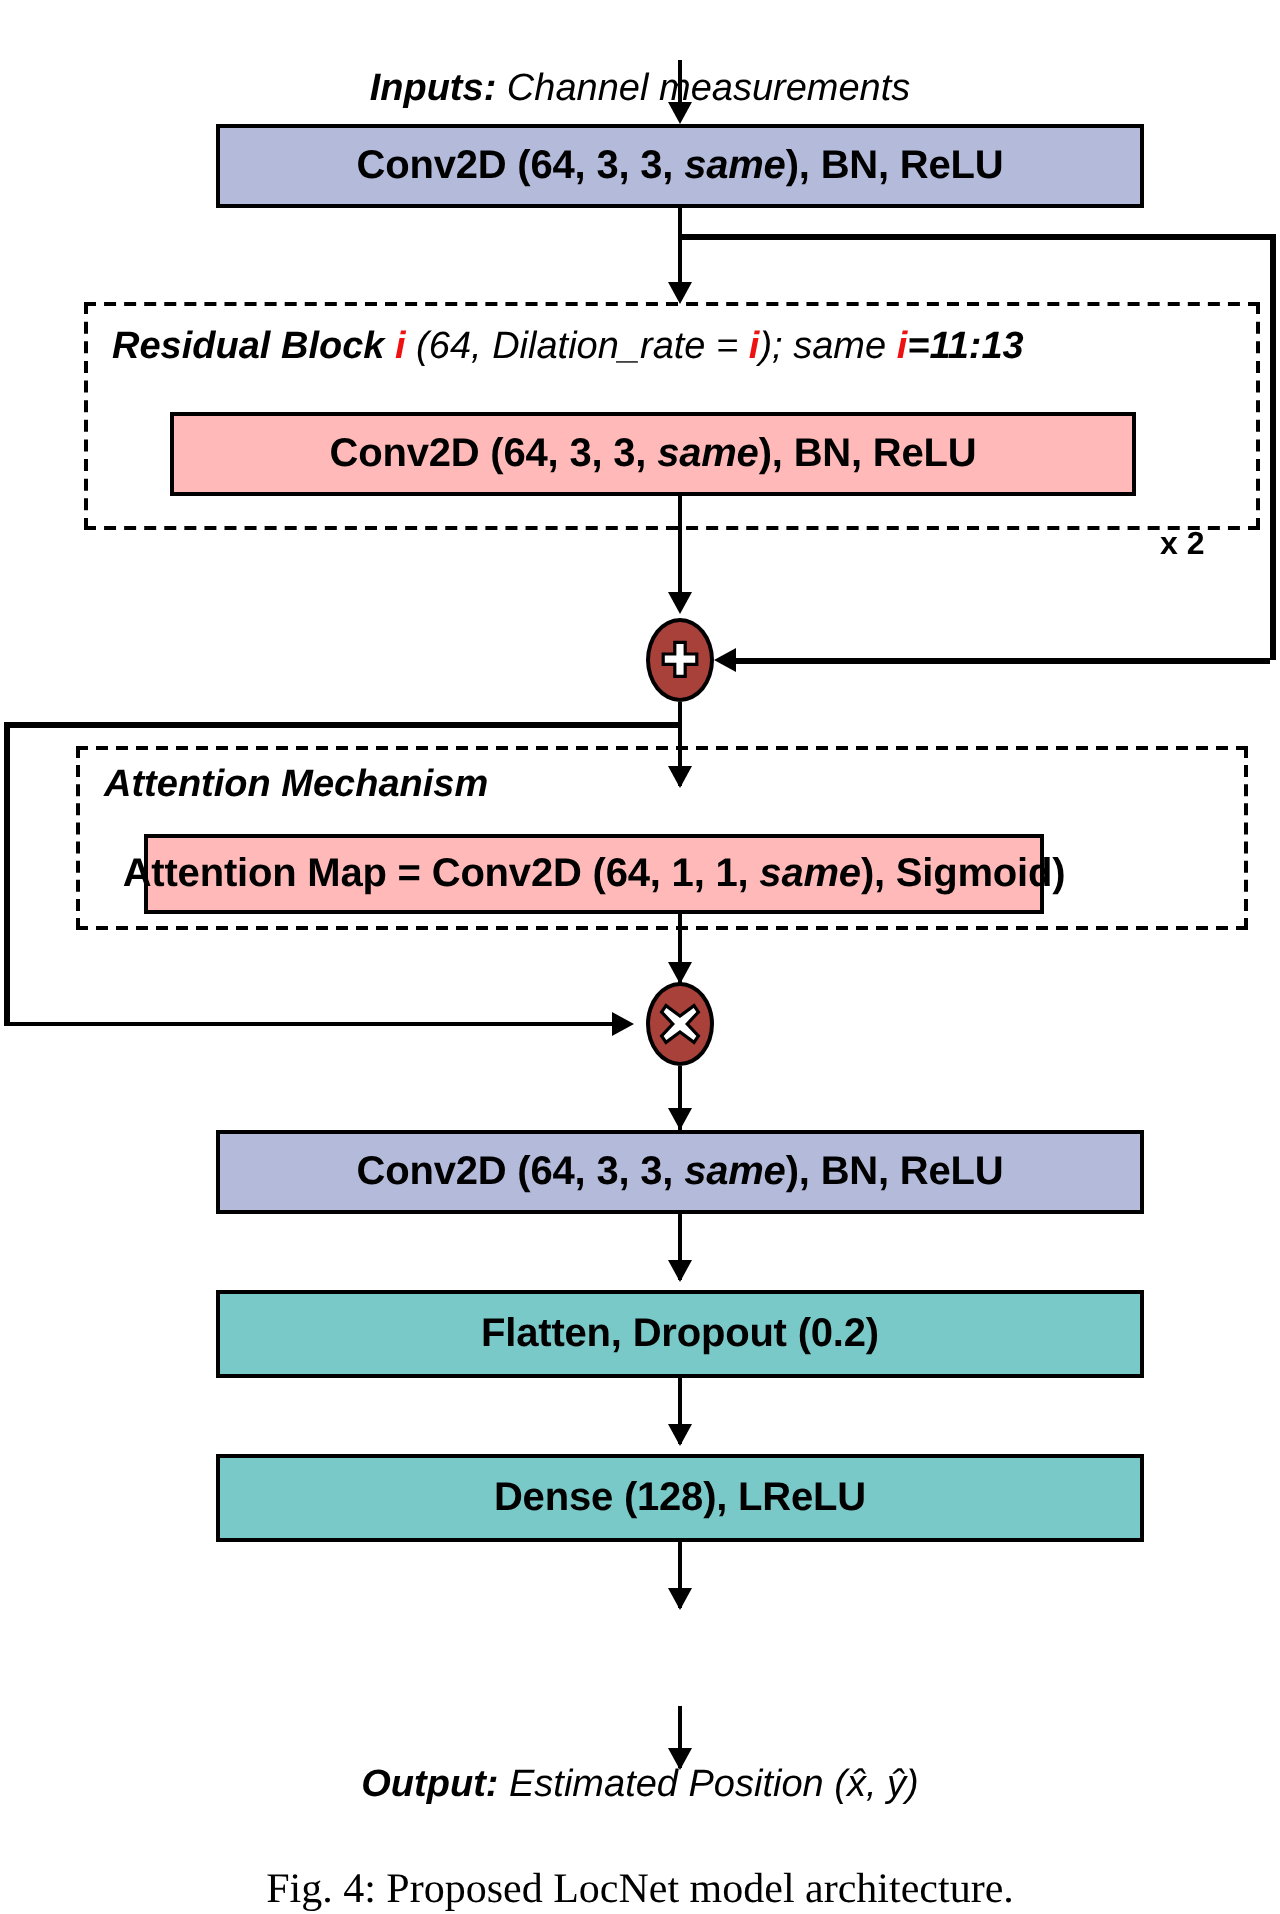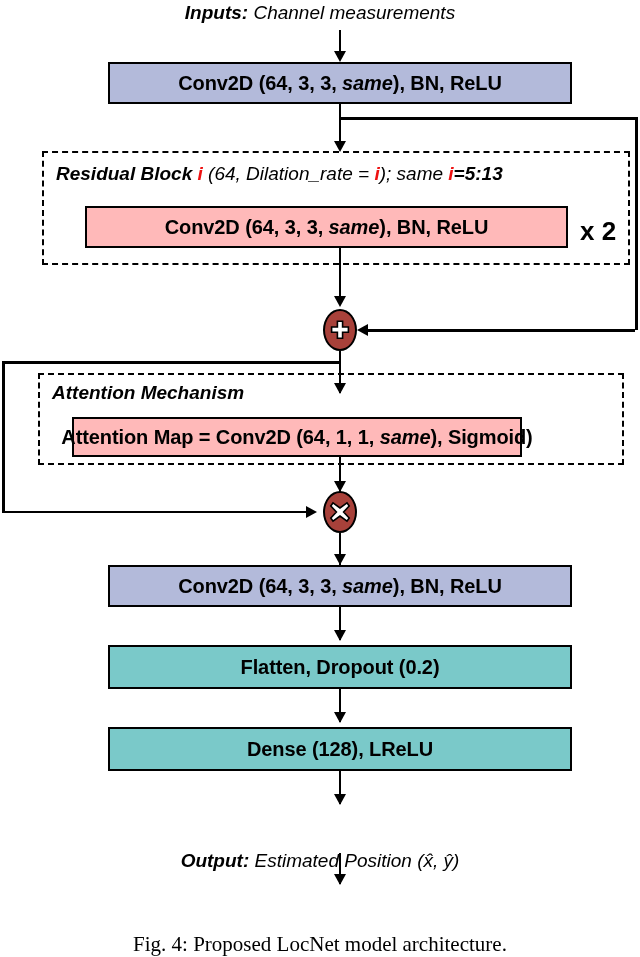--- a/index.html
+++ b/index.html
@@ -21,20 +21,21 @@
 
   
   .io-label {
     width: 640px;
     left: 0;
     text-align: center;
     font-size: 19px;
     font-style: italic;
     color: #000;
     white-space: nowrap;
+    margin-top: 32px;
   }
   .io-label b { font-weight: bold; font-style: italic; }
 
   
   .box {
     box-sizing: border-box;
     border: 2.5px solid #000;
     display: flex;
     align-items: center;
     justify-content: center;
@@ -59,24 +60,25 @@
     font-size: 19px;
     font-style: italic;
     font-weight: bold;
     color: #000;
     white-space: nowrap;
   }
   .group-title .norm { font-weight: normal; }
   .red-i { color: #ee1111; font-weight: bold; font-style: italic; }
 
   .multiplier {
-    font-size: 26px;
+    font-size: 16px;
     font-weight: bold;
     color: #000;
     white-space: nowrap;
+    margin-top: 48px;
   }
 
   
   .vline { background: #000; width: 2.5px; }
   .hline { background: #000; height: 2.5px; }
 
   .arrow-down {
     width: 0; height: 0;
     border-left: 6.5px solid transparent;
     border-right: 6.5px solid transparent;
@@ -139,21 +141,21 @@
   <div class="abs arrow-down" style="left:333.5px; top:141px;"></div>
 
   <div class="abs hline" style="left:338.5px; top:117px; width:299px;"></div>
   <div class="abs vline" style="left:635px; top:117px; height:213px;"></div>
   <div class="abs hline" style="left:365px; top:329px; width:270px;"></div>
   <div class="abs arrow-left" style="left:357px; top:324px;"></div>
 
   <div class="abs dashed-group" style="left:42px; top:151px; width:588px; height:114px;"></div>
 
   <div class="abs group-title" style="left:56px; top:163px;">
-    <span>Residual Block </span><span class="red-i">i</span><span class="norm"> (64, Dilation_rate = </span><span class="red-i">i</span><span class="norm">); same </span><span class="red-i">i</span><span>=5:13</span>
+    <span>Residual Block </span><span class="red-i">i</span><span class="norm"> (64, Dilation_rate = </span><span class="red-i">i</span><span class="norm">); same </span><span class="red-i">i</span><span>=11:13</span>
   </div>
 
   <div class="abs box box-pink" style="left:85px; top:206px; width:483px; height:42px;">
     <span>Conv2D (64, 3, 3, <span class="it">same</span>), BN, ReLU</span>
   </div>
 
   <div class="abs multiplier" style="left:580px; top:216px;">x 2</div>
 
   <div class="abs vline" style="left:338.5px; top:248px; height:52px;"></div>
   <div class="abs arrow-down" style="left:333.5px; top:296px;"></div>

